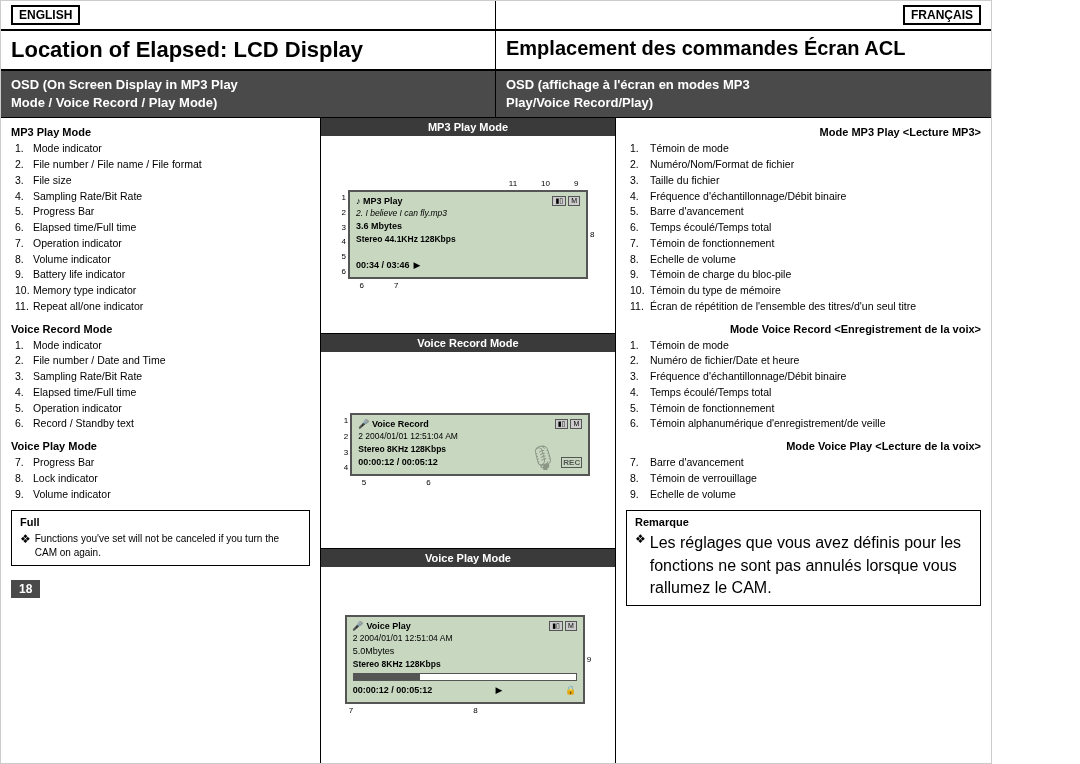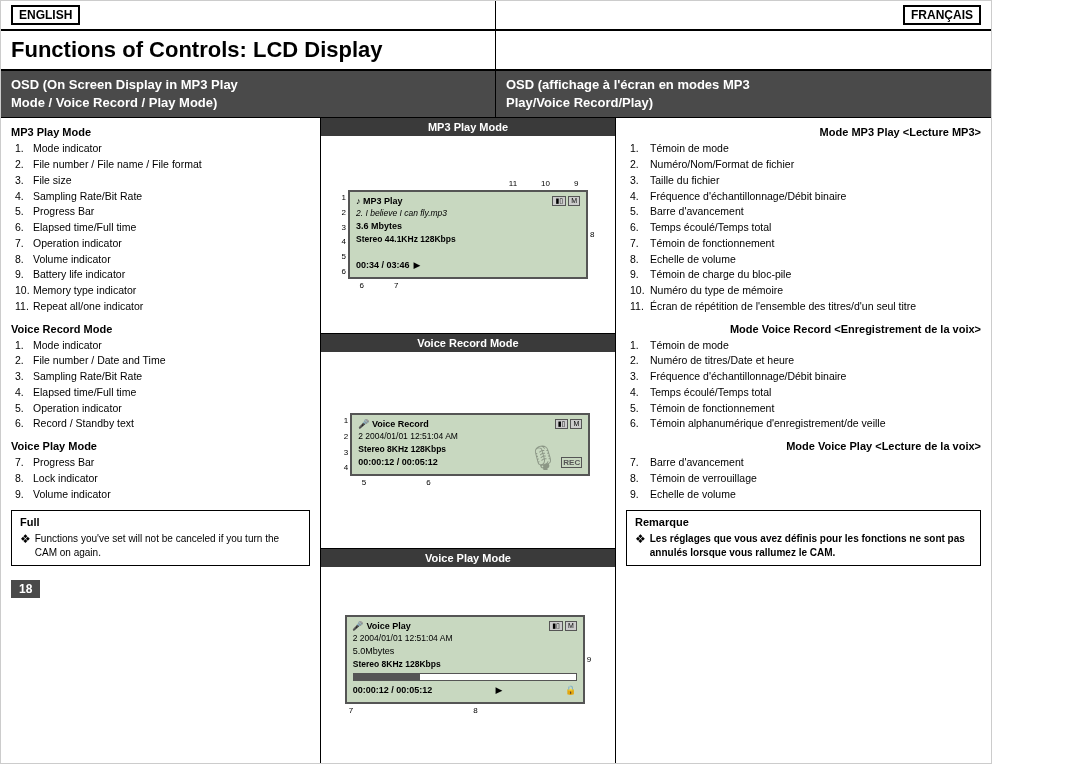--- a/index.html
+++ b/index.html
@@ -274,23 +274,22 @@
       border: 1px solid #000;
       padding: 5px 8px;
       margin-top: 8px;
     }
     .fr-note-title {
       font-weight: bold;
       font-size: 11px;
       margin-bottom: 4px;
     }
     .fr-note-text {
-      font-size: 10px;
+      font-size: 16px;
       line-height: 1.4;
-      font-weight: bold;
     }
     .fr-note-bullet {
       display: flex;
       gap: 4px;
     }
 
     .lcd-top-row {
       display: flex;
       justify-content: space-between;
       align-items: flex-end;
@@ -325,21 +324,22 @@
   <div class="lang-header">
     <div class="lang-english">
       <span class="lang-badge">ENGLISH</span>
     </div>
     <div class="lang-french">
       <span class="lang-badge">FRANÇAIS</span>
     </div>
   </div>
 
   <div class="main-title-row">
-    <div class="main-title-left">Functions of Controls: LCD Display</div>
+    <div class="main-title-left">Location of Elapsed: LCD Display</div>
+    <div class="main-title-right">Emplacement des commandes Écran ACL</div>
   </div>
 
   <div class="osd-row">
     <div class="osd-left">
       <div>OSD (On Screen Display in MP3 Play</div>
       <div>Mode / Voice Record / Play Mode)</div>
     </div>
     <div class="osd-right">
       <div>OSD (affichage à l'écran en modes MP3</div>
       <div>Play/Voice Record/Play)</div>
@@ -671,39 +671,39 @@
           <li>
               <span class="num">8.</span>
               <span>Echelle de volume</span>
             </li>
           <li>
               <span class="num">9.</span>
               <span>Témoin de charge du bloc-pile</span>
             </li>
           <li>
               <span class="num">10.</span>
-              <span>Numéro du type de mémoire</span>
+              <span>Témoin du type de mémoire</span>
             </li>
           <li>
               <span class="num">11.</span>
               <span>Écran de répétition de l'ensemble des titres/d'un seul titre</span>
             </li>
         </ul>
       </div>
 
       <div class="fr-mode-section">
         <div class="fr-mode-title">Mode Voice Record &lt;Enregistrement de la voix&gt;</div>
         <ul class="fr-mode-list">
           <li>
               <span class="num">1.</span>
               <span>Témoin de mode</span>
             </li>
           <li>
               <span class="num">2.</span>
-              <span>Numéro de titres/Date et heure</span>
+              <span>Numéro de fichier/Date et heure</span>
             </li>
           <li>
               <span class="num">3.</span>
               <span>Fréquence d'échantillonnage/Débit binaire</span>
             </li>
           <li>
               <span class="num">4.</span>
               <span>Temps écoulé/Temps total</span>
             </li>
           <li>

